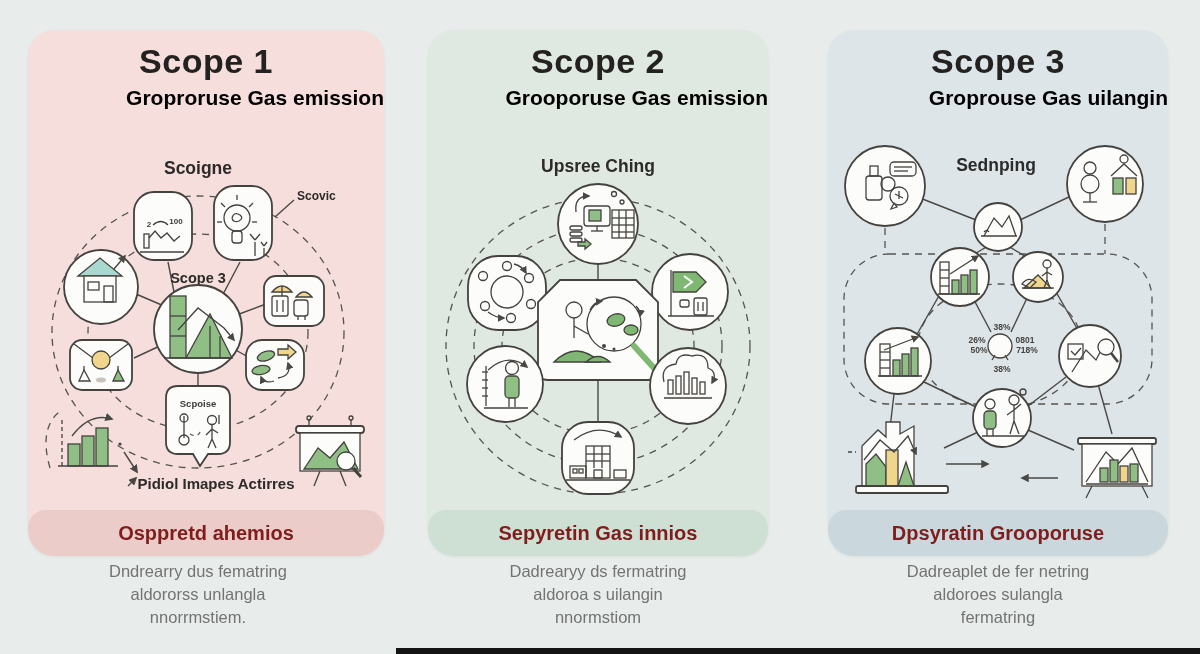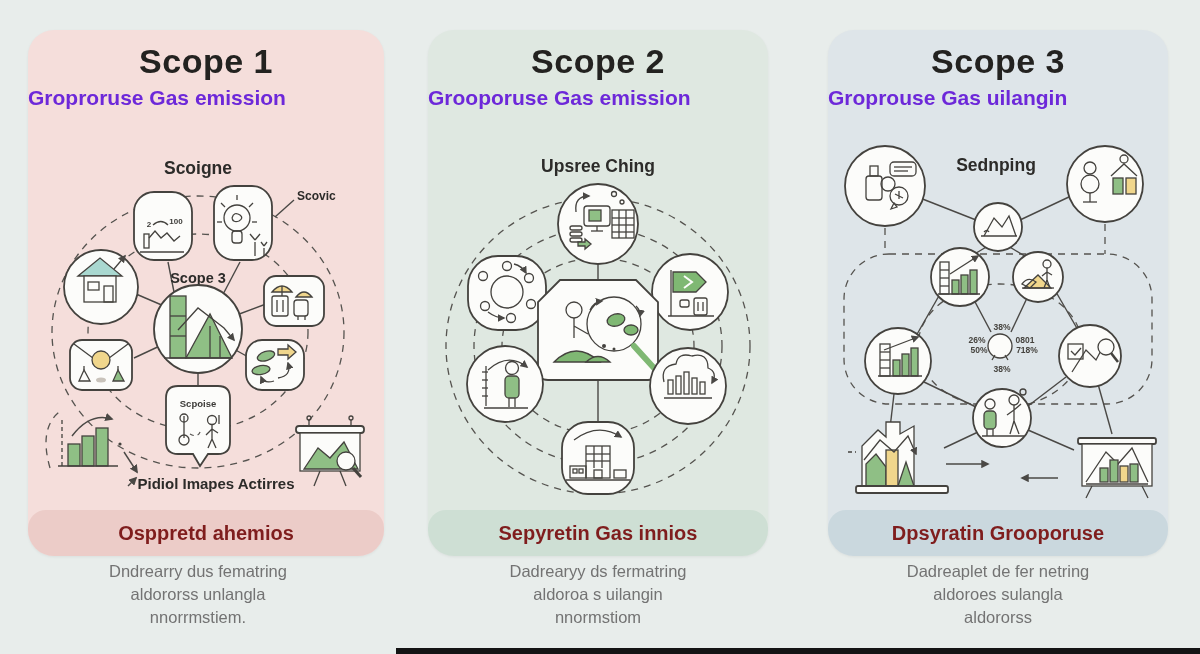--- a/index.html
+++ b/index.html
@@ -3,21 +3,21 @@
 <meta charset="utf-8">
 <style>
   html,body{margin:0;padding:0;}
   body{font-family:"Liberation Sans","DejaVu Sans",sans-serif;background:#e8edeb;}
   .stage{position:relative;width:1200px;height:654px;background:#e8edeb;overflow:hidden;}
   .card{position:absolute;top:30px;width:340px;height:526px;border-radius:26px;box-shadow:0 1px 3px rgba(0,0,0,.06);}
   .card-1{left:28px;background:#f5dedb;padding-left:16px;}
   .card-2{left:428px;background:#dfe8e1;}
   .card-3{left:828px;background:#dee5e9;}
   .card-title{position:absolute;top:12px;left:0;right:0;text-align:center;font-size:34px;font-weight:bold;color:#232220;letter-spacing:.5px;}
-  .card-subtitle{position:absolute;top:56px;left:0;right:0;text-align:left;font-size:21px;font-weight:bold;color:#6d28d9;}
+  .card-subtitle{position:absolute;top:56px;left:0;right:0;text-align:right;font-size:21px;font-weight:bold;color:#000000;}
   .diagram{position:absolute;top:104px;left:0;width:340px;height:376px;}
   .banner{position:absolute;left:0;right:0;bottom:0;height:46px;border-radius:18px 18px 26px 26px;display:flex;align-items:center;justify-content:center;font-size:20px;font-weight:bold;color:#7f1d1d;}
   .banner-1{background:#ecccc8;}
   .banner-2{background:#cedfd4;}
   .banner-3{background:#cad8de;}
   .caption{position:absolute;top:560px;width:340px;text-align:center;font-size:16.5px;line-height:23px;color:#737373;}
   .caption-1{left:28px;}
   .caption-2{left:428px;}
   .caption-3{left:828px;}
   .bottom-bar{position:absolute;left:396px;right:0;bottom:0;height:6px;background:#141414;}
@@ -508,17 +508,17 @@
         <line class="thin" x1="314" y1="352" x2="320" y2="364"></line>
       </g>
     </svg>
     <div class="banner banner-3">
       <span>Dpsyratin Grooporuse</span>
     </div>
   </section>
   <div class="caption caption-3">
     <div>Dadreaplet de fer netring</div>
     <div>aldoroes sulangla</div>
-    <div>aldororss</div>
+    <div>fermatring</div>
   </div>
 
   <div class="bottom-bar"></div>
 </div>
 
 </body></html>

